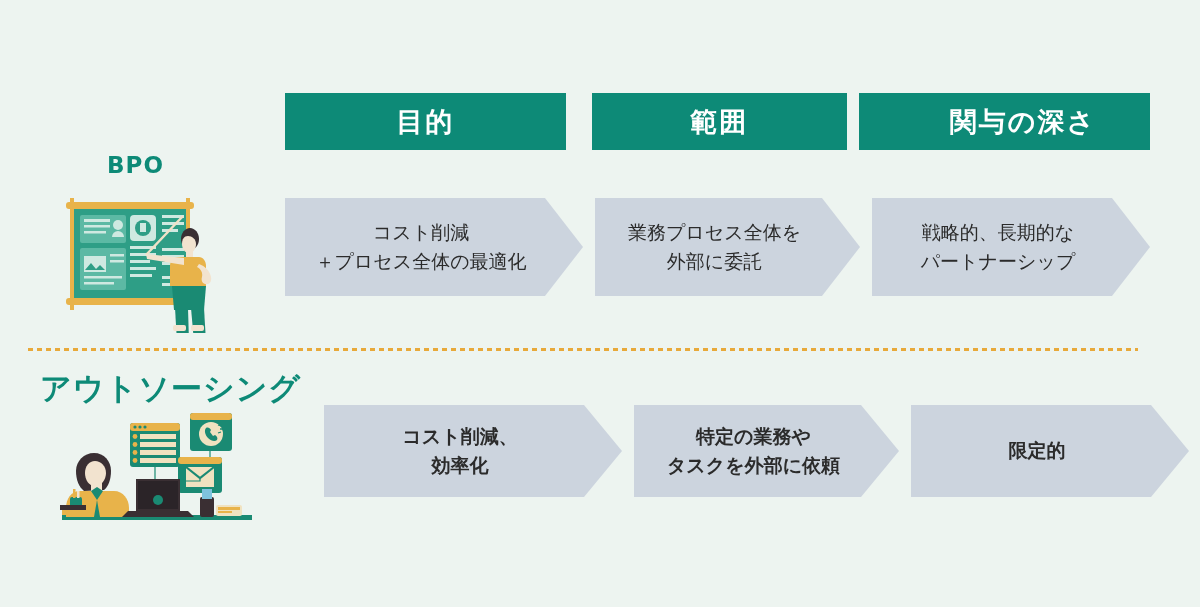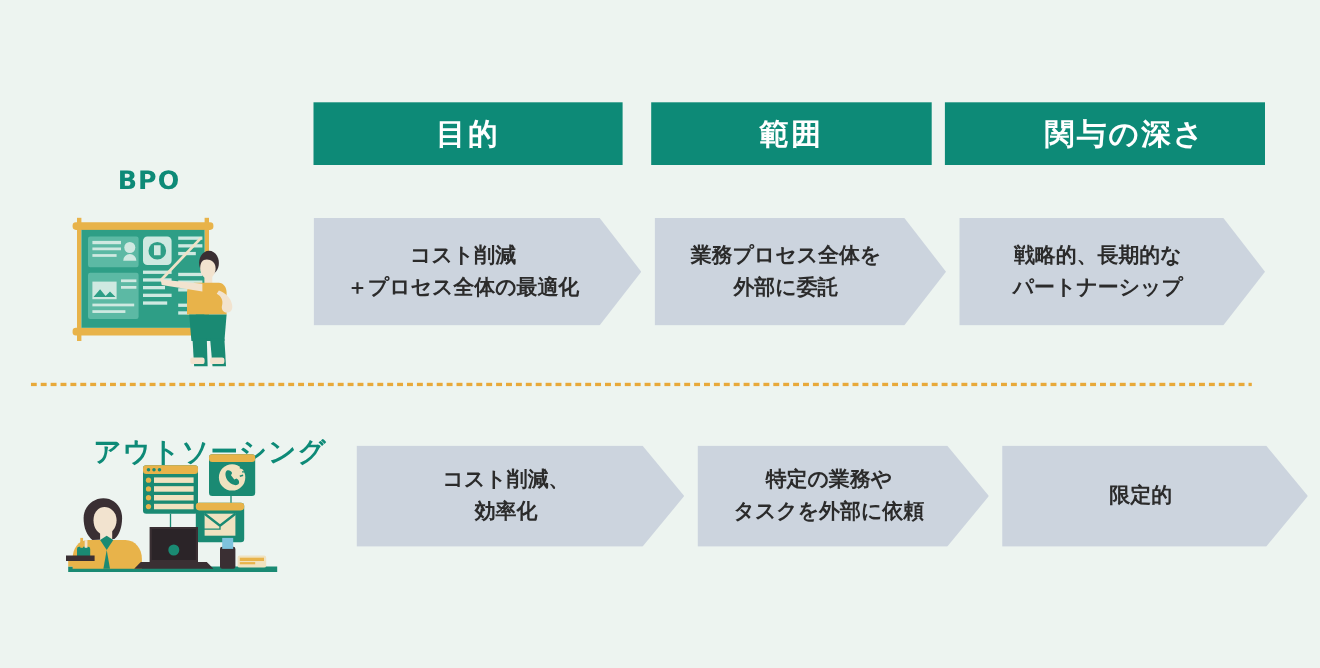--- a/index.html
+++ b/index.html
@@ -22,34 +22,34 @@
   .hdr.c1{width:307px;}
   .hdr.c2{width:279px;margin-left:14px;}
   .hdr.c3{width:278px;padding-left:37px;}
 
   .rowlabel{
     position:absolute;
     color:#0d8a77;font-weight:bold;
     letter-spacing:1px;white-space:nowrap;
   }
   .rowlabel.l1{left:107px;top:152px;font-size:23px;}
-  .rowlabel.l2{left:40px;top:394px;font-size:25px;margin-left:45px;}
+  .rowlabel.l2{left:40px;top:368px;font-size:31px;}
 
   
   .cells{position:absolute;left:285px;display:flex;gap:12px;}
   .cells.a{top:198px;}
   .cells.b{top:405px;margin-left:39px;}
   .cell{
     background:#ccd4de;
     display:flex;align-items:center;justify-content:center;
     text-align:center;color:#2b2b2b;
     line-height:1.55;
     box-sizing:border-box;
   }
-  .cells.a .cell{height:98px;font-size:19px;font-weight:bold;}
+  .cells.a .cell{height:98px;font-size:19px;font-weight:normal;}
   .cells.b .cell{height:92px;font-size:19px;font-weight:bold;}
   .cell.c1{width:298px;padding-right:26px;
     clip-path:polygon(0 0, calc(100% - 38px) 0, 100% 50%, calc(100% - 38px) 100%, 0 100%);}
   .cell.c2{width:265px;padding-right:26px;
     clip-path:polygon(0 0, calc(100% - 38px) 0, 100% 50%, calc(100% - 38px) 100%, 0 100%);}
   .cell.c3{width:278px;padding-right:26px;
     clip-path:polygon(0 0, calc(100% - 38px) 0, 100% 50%, calc(100% - 38px) 100%, 0 100%);}
   .cell.normal{font-weight:normal;}
 
   

